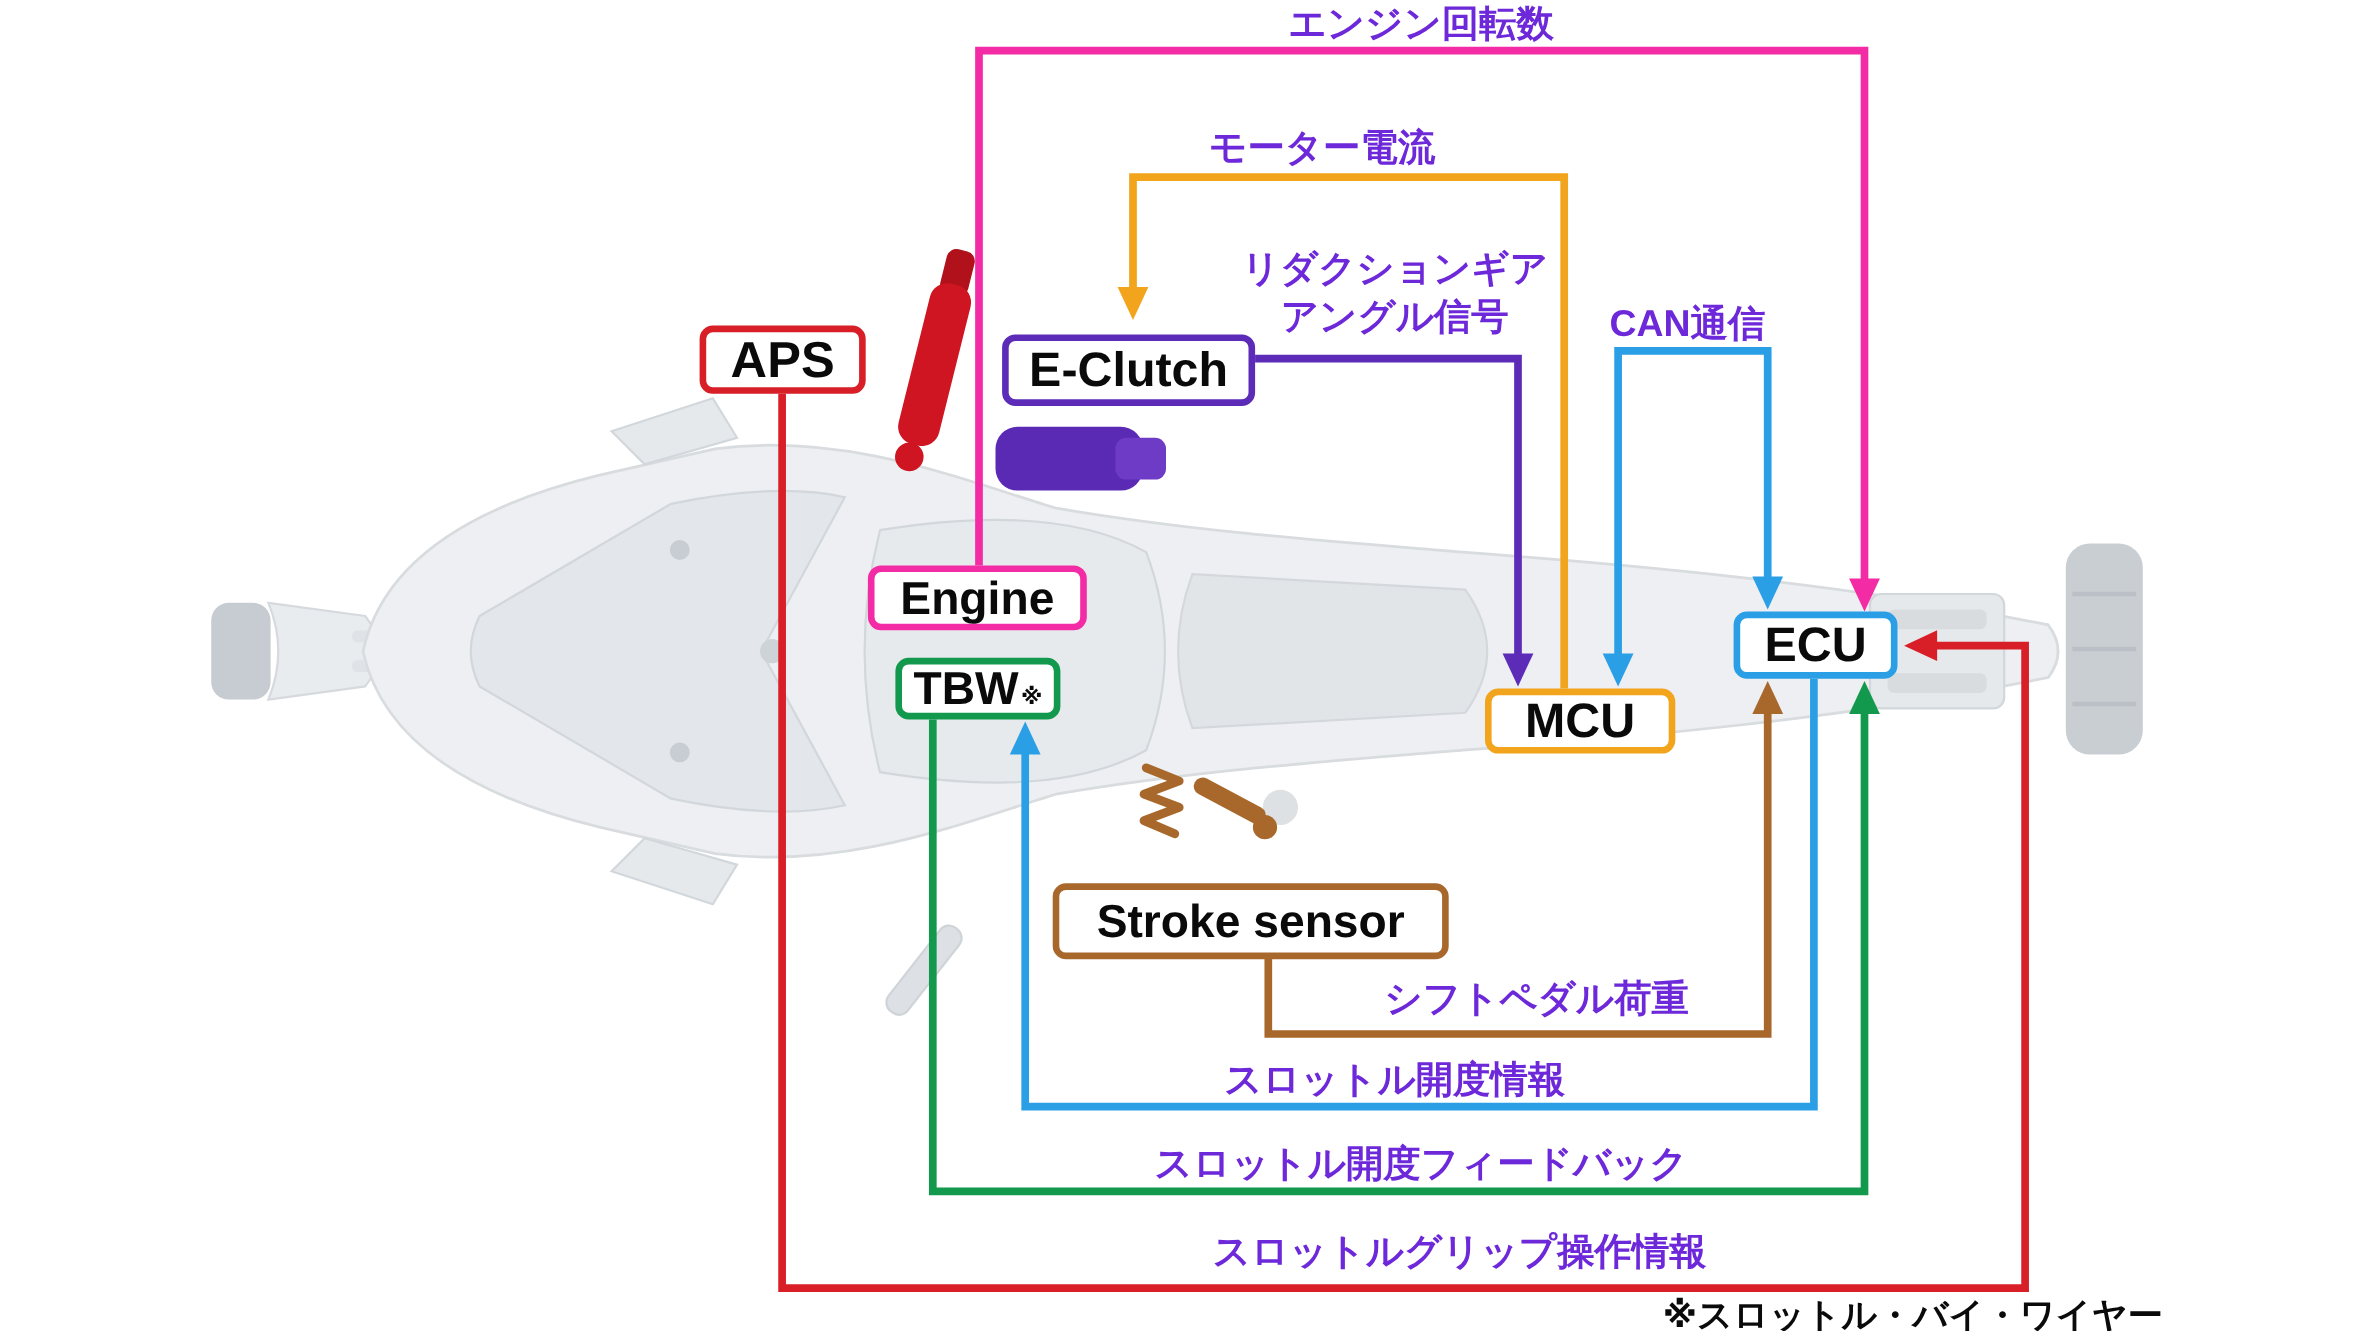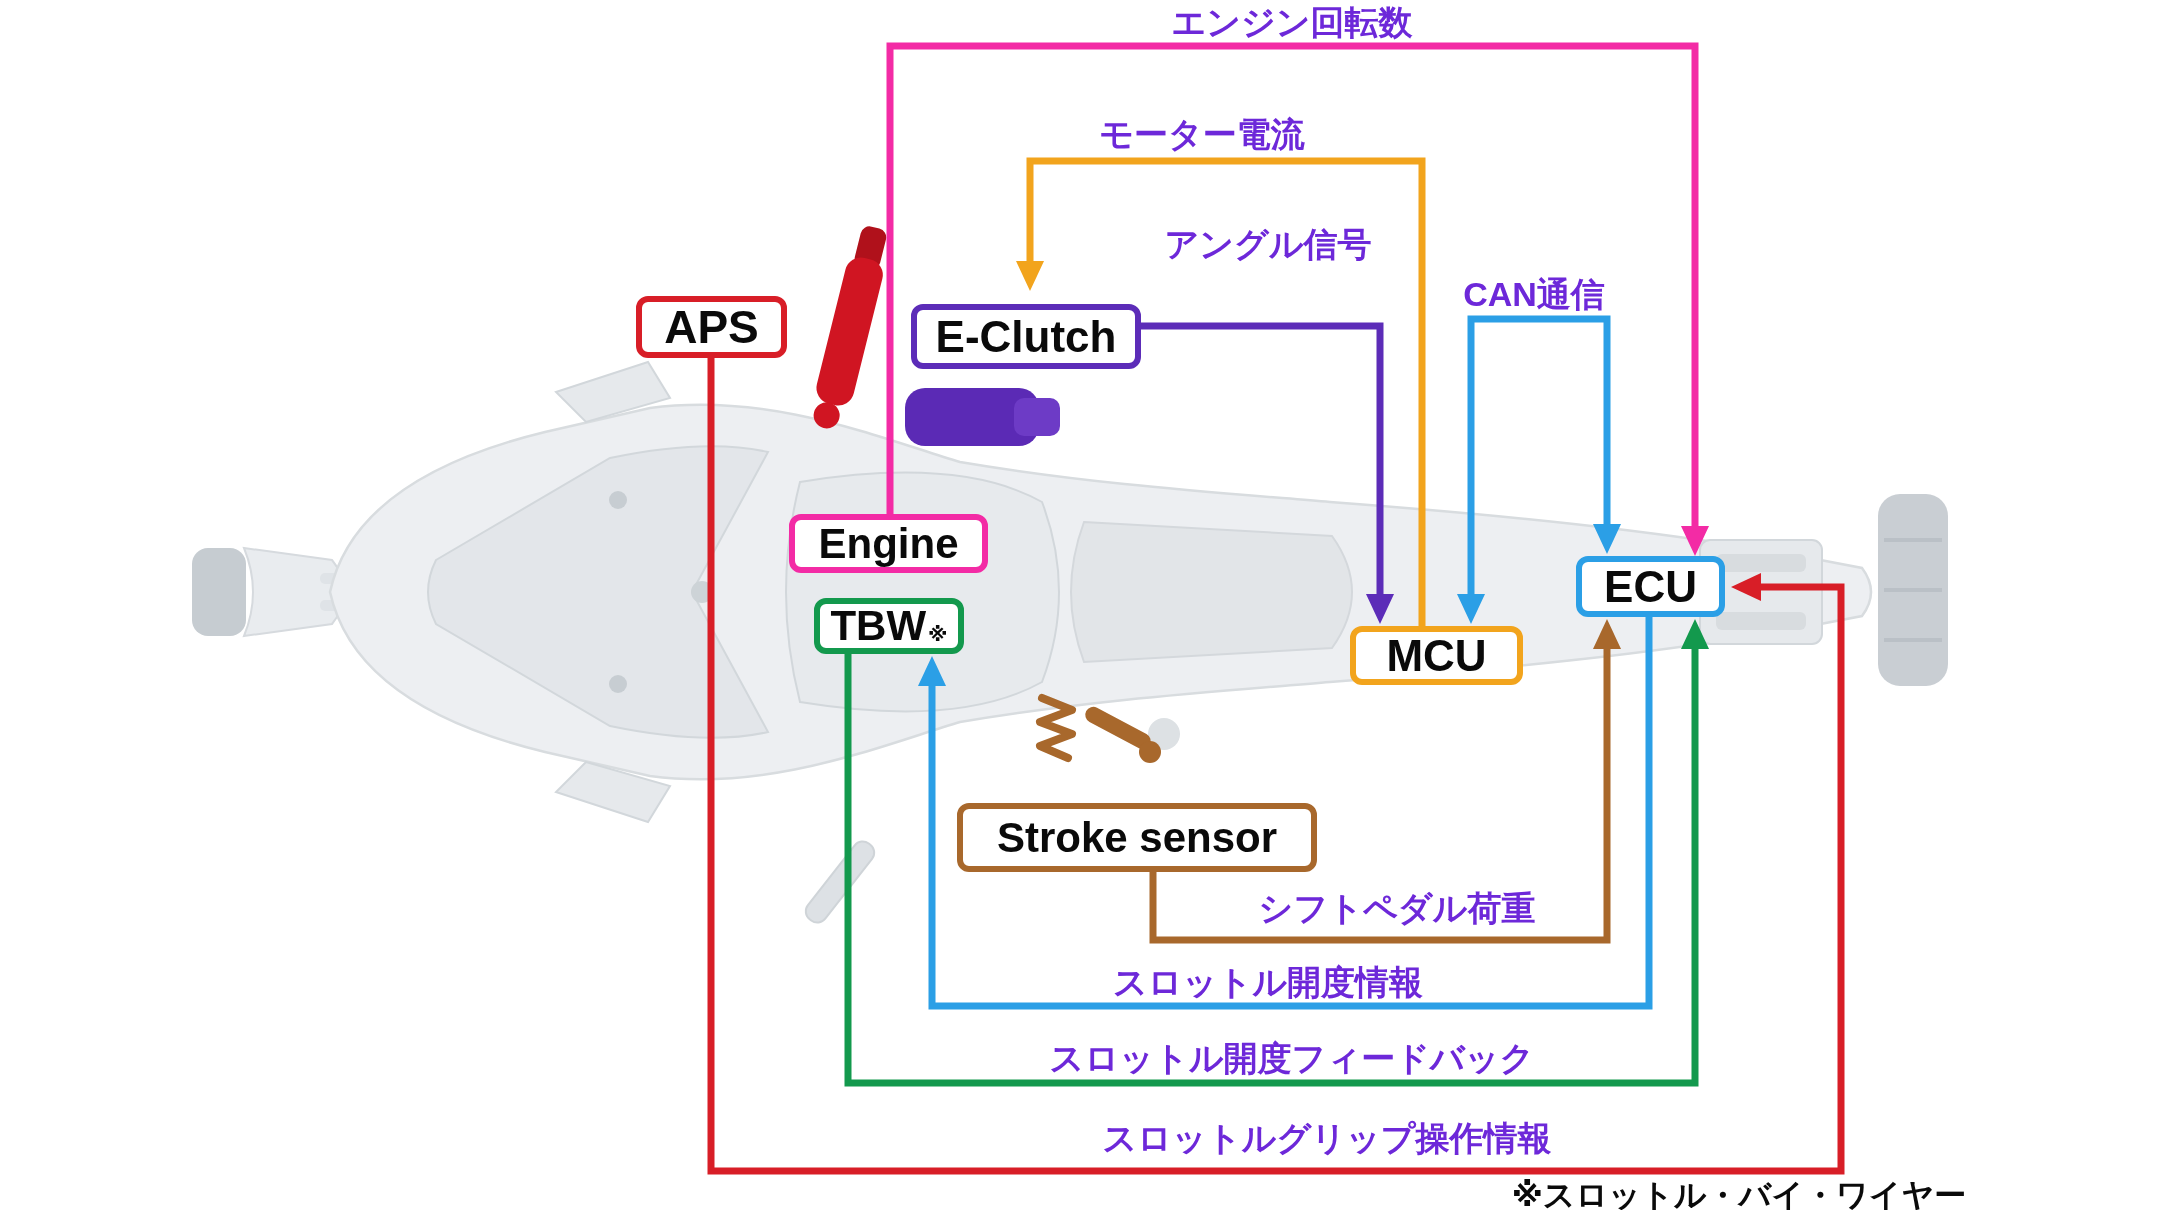--- a/index.html
+++ b/index.html
@@ -175,20 +175,21 @@
 
   <div class="node" style="left: 957px; top: 803px; width: 360px; height: 69px; font-size: 42px; border-color: rgb(168, 104, 44);">
     <span>Stroke sensor</span>
   </div>
 
   <div class="flow-label" style="left:1292px;top:0px;">エンジン回転数</div>
 
   <div class="flow-label" style="left:1202px;top:112px;">モーター電流</div>
 
   <div class="flow-label" style="left:1268px;top:222px;">
+    <div>リダクションギア</div>
     <div>アングル信号</div>
   </div>
 
   <div class="flow-label" style="left:1534px;top:272px;">CAN通信</div>
 
   <div class="flow-label" style="left:1397px;top:886px;">シフトペダル荷重</div>
 
   <div class="flow-label" style="left:1268px;top:960px;">スロットル開度情報</div>
 
   <div class="flow-label" style="left:1292px;top:1036px;">スロットル開度フィードバック</div>

